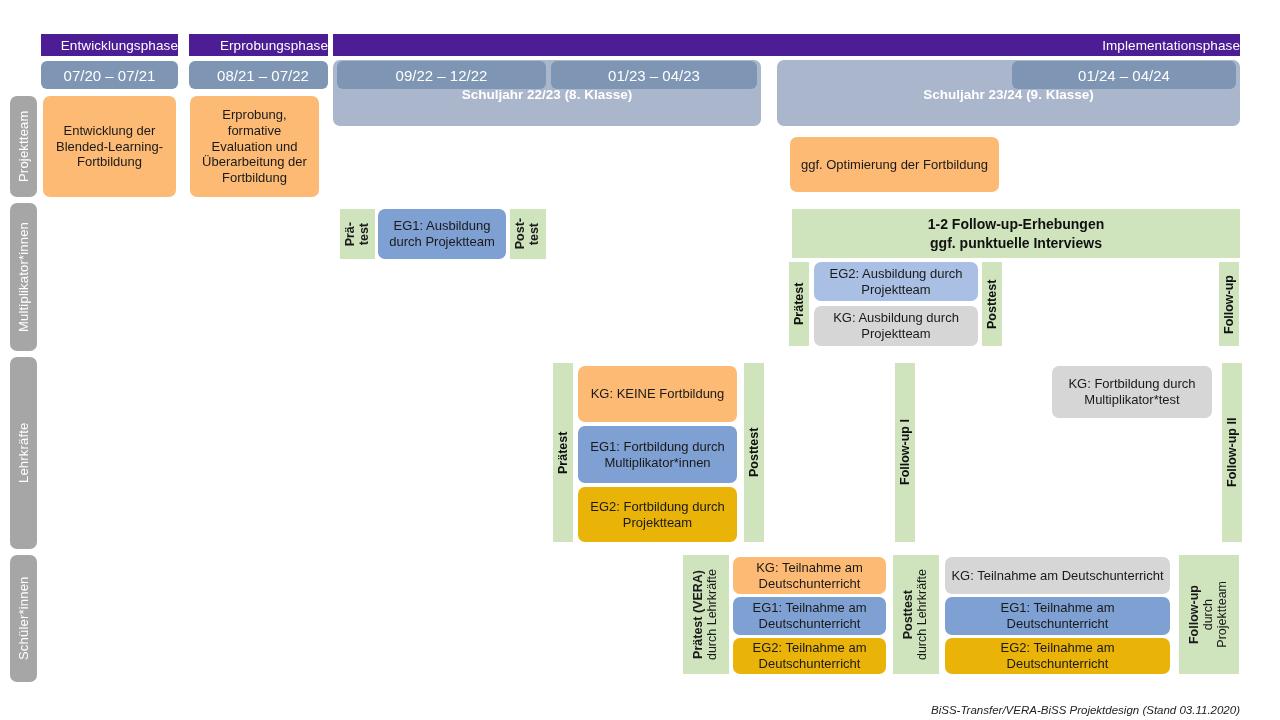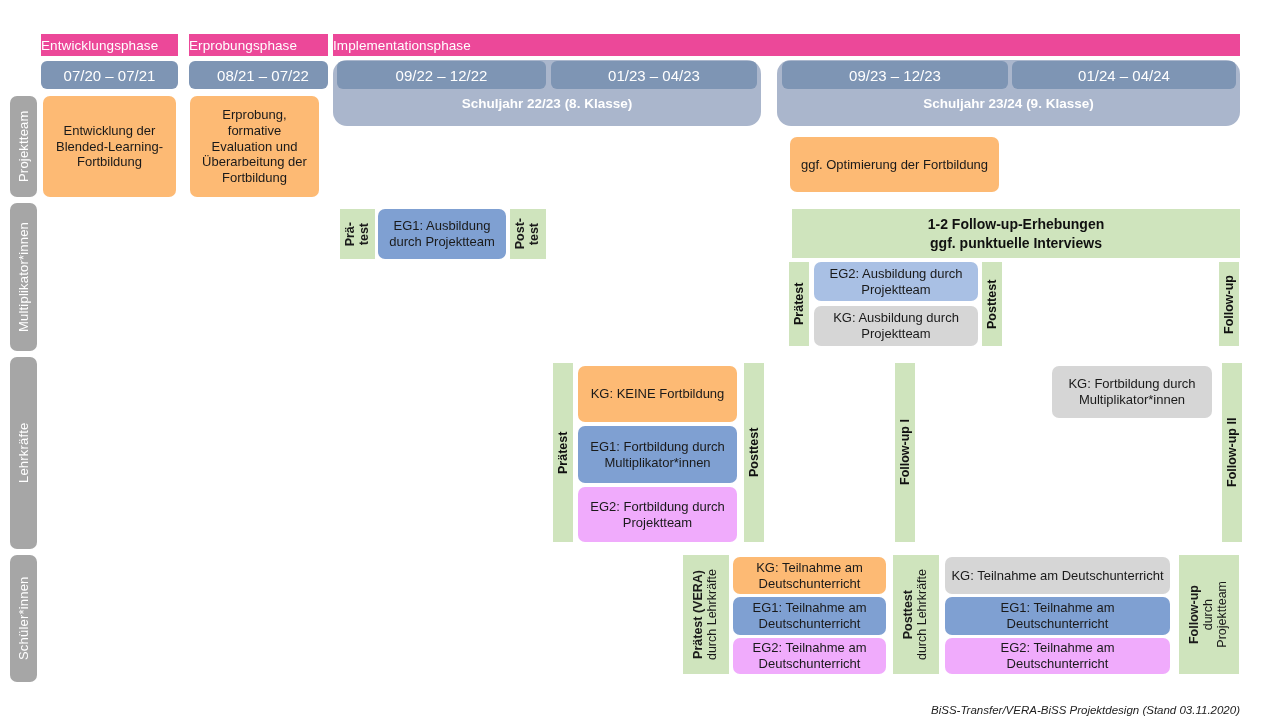--- a/index.html
+++ b/index.html
@@ -10,40 +10,40 @@
     font-family:"Liberation Sans", sans-serif;
     color:#1a1a1a;
     overflow:hidden;
   }
   #canvas{position:relative;width:1280px;height:720px;}
 
   .abs{position:absolute;box-sizing:border-box;}
 
   
   .phase-head{
-    background:#ec4899;color:#ffffff;
+    background:#4c1d95;color:#ffffff;
     font-size:13.5px;
-    display:flex;align-items:center;justify-content:flex-start;
+    display:flex;align-items:center;justify-content:flex-end;
     text-align:center;
     letter-spacing:.1px;
   }
   .date-bar{
     background:#7e95b4;color:#ffffff;
     border-radius:6px;
     font-size:15px;
     display:flex;align-items:center;justify-content:center;
     text-align:center;
   }
   .school-band{
     background:#aab6cc;color:#ffffff;
-    border-radius:14px;
+    border-radius:7px;
     font-size:13.5px;font-weight:bold;
     display:flex;align-items:flex-end;justify-content:center;
     text-align:center;
-    padding-bottom:15px;
+    padding-bottom:24px;
   }
   .row-label{
     background:#a6a6a6;color:#ffffff;
     border-radius:7px;
     font-size:13px;
     display:flex;align-items:center;justify-content:center;
     text-align:center;
     writing-mode:vertical-rl;
     transform:rotate(180deg);
     letter-spacing:.2px;
@@ -53,21 +53,21 @@
     display:flex;align-items:center;justify-content:center;
     text-align:center;
     font-size:13px;line-height:1.22;
     padding:2px 6px;
     color:#1a1a1a;
   }
   .card.gray      { background:#fdba74; }
   .card.gray-mid  { background:#d6d6d6; }
   .card.blue-dark { background:#7fa0d2; }
   .card.blue-mid  { background:#a9c0e4; }
-  .card.blue-light{ background:#f0abfc; }
+  .card.blue-light{ background:#eab308; }
 
   .strip{
     background:#cfe4bd;
     display:flex;align-items:center;justify-content:center;
     text-align:center;
     font-size:12.5px;font-weight:bold;line-height:1.15;
     color:#111111;
   }
   .strip.vert{
     writing-mode:vertical-rl;
@@ -123,23 +123,20 @@
   </div>
   <div class="abs date-bar" style="left:189px;top:61px;width:139px;height:28px;padding-left:9px;">
     <span>08/21 – 07/22</span>
   </div>
   <div class="abs date-bar" style="left:337px;top:61px;width:209px;height:28px;">
     <span>09/22 – 12/22</span>
   </div>
   <div class="abs date-bar" style="left:551px;top:61px;width:206px;height:28px;">
     <span>01/23 – 04/23</span>
   </div>
-  <div class="abs date-bar" style="left:782px;top:61px;width:226px;height:28px;">
-    <span>09/23 – 12/23</span>
-  </div>
   <div class="abs date-bar" style="left:1012px;top:61px;width:224px;height:28px;">
     <span>01/24 – 04/24</span>
   </div>
 
   <div class="abs row-label" style="left:10px;top:96px;width:27px;height:101px;">
     <span>Projektteam</span>
   </div>
   <div class="abs row-label" style="left:10px;top:203px;width:27px;height:148px;">
     <span>Multiplikator*innen</span>
   </div>
@@ -206,21 +203,21 @@
     <span>EG2: Fortbildung durch Projektteam</span>
   </div>
   <div class="abs strip vert" style="left:744px;top:363px;width:20px;height:179px;">
     <span>Posttest</span>
   </div>
 
   <div class="abs strip vert" style="left:895px;top:363px;width:20px;height:179px;">
     <span>Follow-up I</span>
   </div>
   <div class="abs card gray-mid" style="left:1052px;top:366px;width:160px;height:52px;">
-    <span>KG: Fortbildung durch Multiplikator*innen</span>
+    <span>KG: Fortbildung durch Multiplikator*test</span>
   </div>
   <div class="abs strip vert" style="left:1222px;top:363px;width:20px;height:179px;">
     <span>Follow-up II</span>
   </div>
 
   <div class="abs strip-stack" style="left:683px;top:555px;width:46px;height:119px;">
     <span class="vtext b">Prätest (VERA)</span>
     <span class="vtext n">durch Lehrkräfte</span>
   </div>
   <div class="abs card gray" style="left:733px;top:557px;width:153px;height:37px;">

